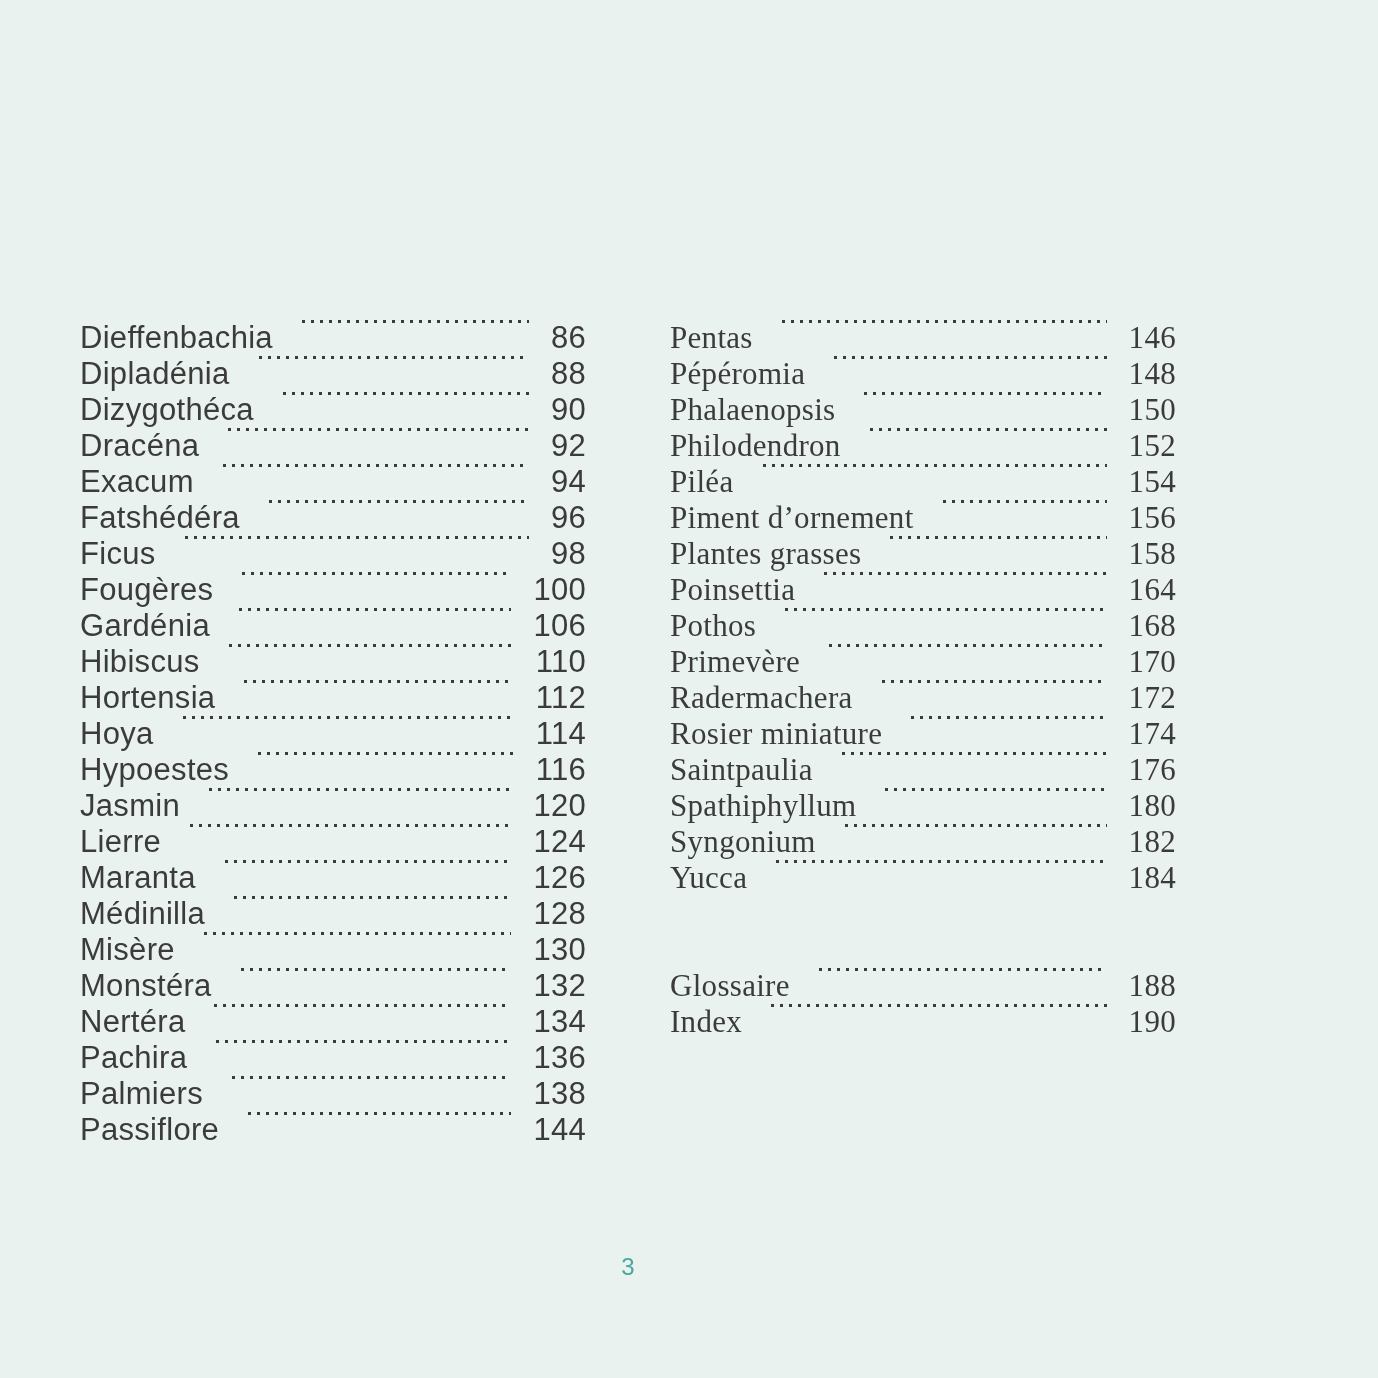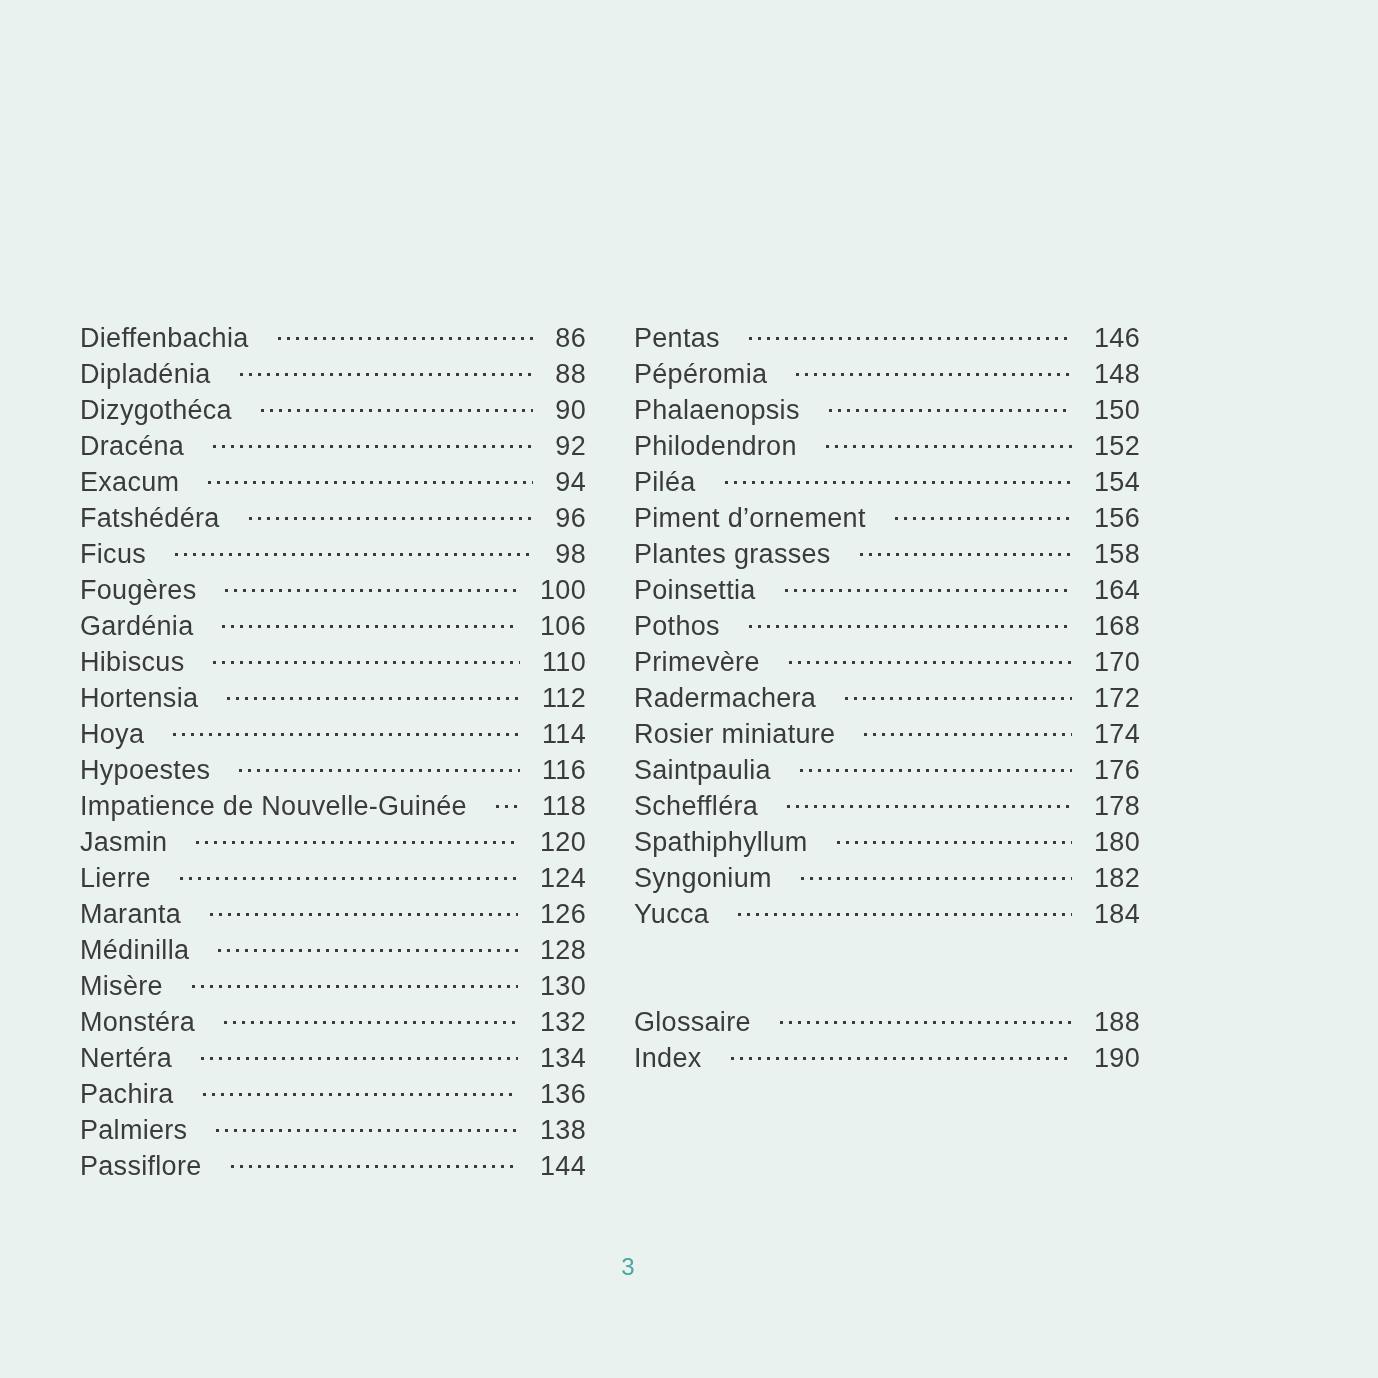--- a/index.html
+++ b/index.html
@@ -12,26 +12,26 @@
     overflow: hidden;
   }
   .content {
     position: absolute;
     left: 80px;
     top: 320px;
     width: 1096px;
   }
   .columns { display: flex; }
   .col { width: 506px; }
-  .col-right { margin-left: 48px; }
+  .col-right { margin-left: 84px; font-family: Liberation Serif, serif; }
   .toc-row {
     display: flex;
-    align-items: center;
+    align-items: flex-start;
     height: 36px;
-    font-size: 27px;
+    font-size: 31px;
     font-weight: 300;
     letter-spacing: 0.3px;
     gap: 20px;
   }
   .toc-label { white-space: nowrap; flex: 0 0 auto; }
   .toc-dots {
     flex: 1 1 auto;
     height: 3px;
     margin: 0 2px 0 9px;
     background-image: radial-gradient(circle at 1.5px 1.5px, #3b3b3a 1.45px, rgba(59,59,58,0) 1.6px);
@@ -132,25 +132,20 @@
           <span class="toc-dots"></span>
           <span class="toc-page">114</span>
         </div>
 
         <div class="toc-row">
           <span class="toc-label">Hypoestes</span>
           <span class="toc-dots"></span>
           <span class="toc-page">116</span>
         </div>
 
-        <div class="toc-row">
-          <span class="toc-label">Impatience de Nouvelle-Guinée</span>
-          <span class="toc-dots"></span>
-          <span class="toc-page">118</span>
-        </div>
 
         <div class="toc-row">
           <span class="toc-label">Jasmin</span>
           <span class="toc-dots"></span>
           <span class="toc-page">120</span>
         </div>
 
         <div class="toc-row">
           <span class="toc-label">Lierre</span>
           <span class="toc-dots"></span>
@@ -281,25 +276,20 @@
             <span class="toc-dots"></span>
             <span class="toc-page">174</span>
           </div>
 
           <div class="toc-row">
             <span class="toc-label">Saintpaulia</span>
             <span class="toc-dots"></span>
             <span class="toc-page">176</span>
           </div>
 
-          <div class="toc-row">
-            <span class="toc-label">Scheffléra</span>
-            <span class="toc-dots"></span>
-            <span class="toc-page">178</span>
-          </div>
 
           <div class="toc-row">
             <span class="toc-label">Spathiphyllum</span>
             <span class="toc-dots"></span>
             <span class="toc-page">180</span>
           </div>
 
           <div class="toc-row">
             <span class="toc-label">Syngonium</span>
             <span class="toc-dots"></span>

